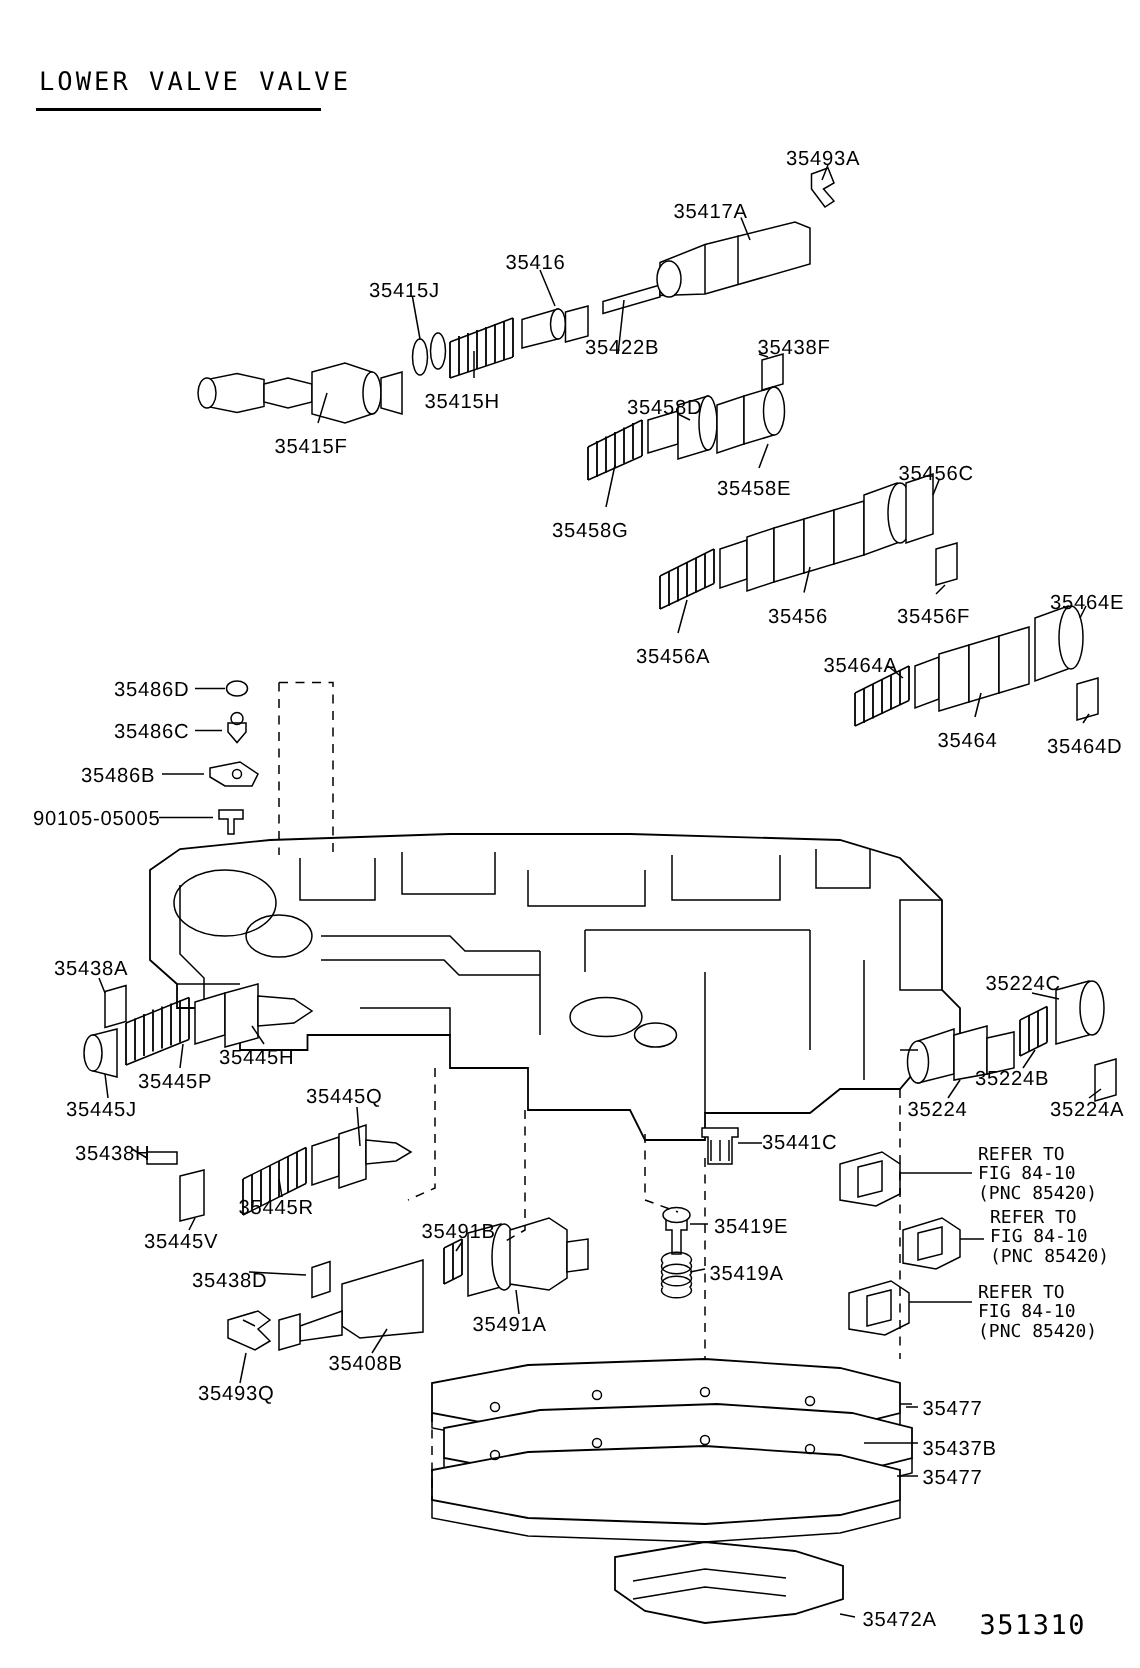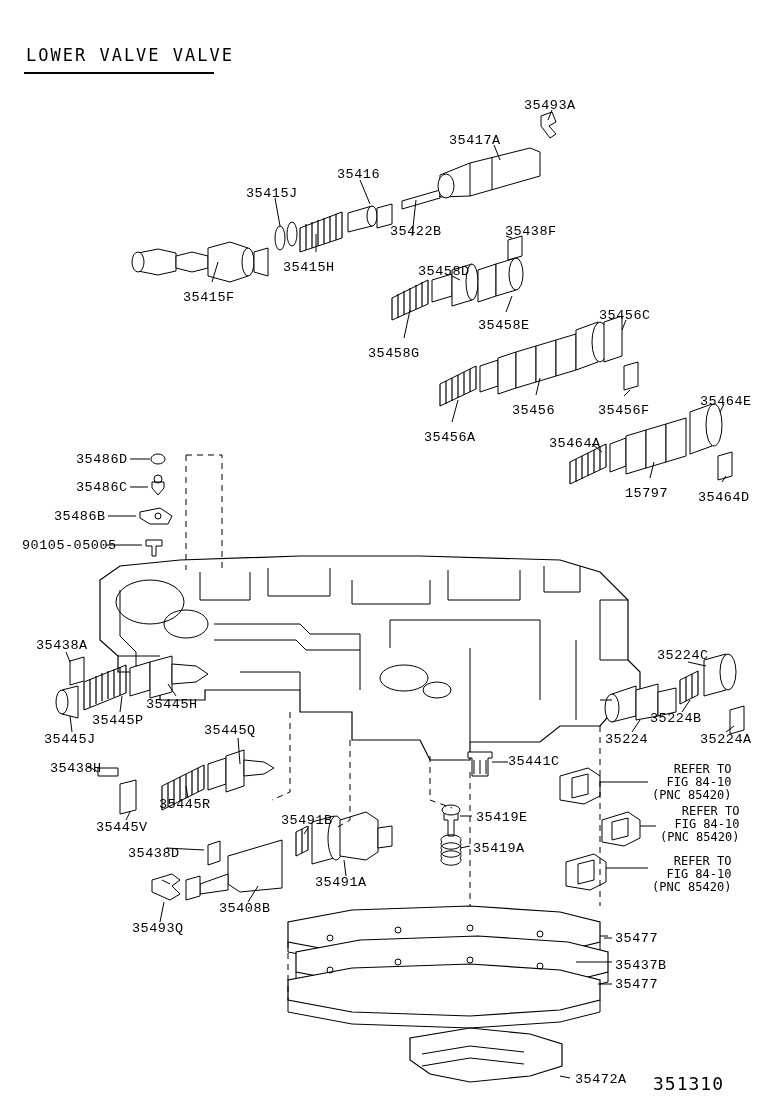--- a/index.html
+++ b/index.html
@@ -30,28 +30,27 @@
     right:36px; bottom:18px;
     font-size:18px;
     letter-spacing:1px;
   }
 
   .lbl{
     position:absolute;
     font-size:13.5px;
     letter-spacing:0.5px;
     white-space:nowrap;
-    font-family:Liberation Mono, monospace;
+    font-family:Liberation Sans, sans-serif;
   }
   .refblk{
     position:absolute;
     font-size:12px;
     line-height:13px;
     white-space:nowrap;
-    text-align:right;
   }
 
   svg.art{
     position:absolute;
     left:0;top:0;
     width:760px;height:1112px;
     pointer-events:none;
   }
   .ln{stroke:#000;stroke-width:1;fill:none;}
   .ln-d{stroke:#000;stroke-width:1;fill:none;stroke-dasharray:6 5;}
@@ -358,21 +357,21 @@
   <div class="lbl" style="left:418px;top:264px">35458D</div>
   <div class="lbl" style="left:183px;top:290px">35415F</div>
   <div class="lbl" style="left:478px;top:318px">35458E</div>
   <div class="lbl" style="left:599px;top:308px">35456C</div>
   <div class="lbl" style="left:368px;top:346px">35458G</div>
   <div class="lbl" style="left:512px;top:403px">35456</div>
   <div class="lbl" style="left:598px;top:403px">35456F</div>
   <div class="lbl" style="left:700px;top:394px">35464E</div>
   <div class="lbl" style="left:424px;top:430px">35456A</div>
   <div class="lbl" style="left:549px;top:436px">35464A</div>
-  <div class="lbl" style="left:625px;top:486px">15797</div>
+  <div class="lbl" style="left:625px;top:486px">35464</div>
   <div class="lbl" style="left:698px;top:490px">35464D</div>
 
   <div class="lbl" style="left:76px;top:452px">35486D</div>
   <div class="lbl" style="left:76px;top:480px">35486C</div>
   <div class="lbl" style="left:54px;top:509px">35486B</div>
   <div class="lbl" style="left:22px;top:538px">90105-05005</div>
 
   <div class="lbl" style="left:36px;top:638px">35438A</div>
   <div class="lbl" style="left:657px;top:648px">35224C</div>
   <div class="lbl" style="left:146px;top:697px">35445H</div>

